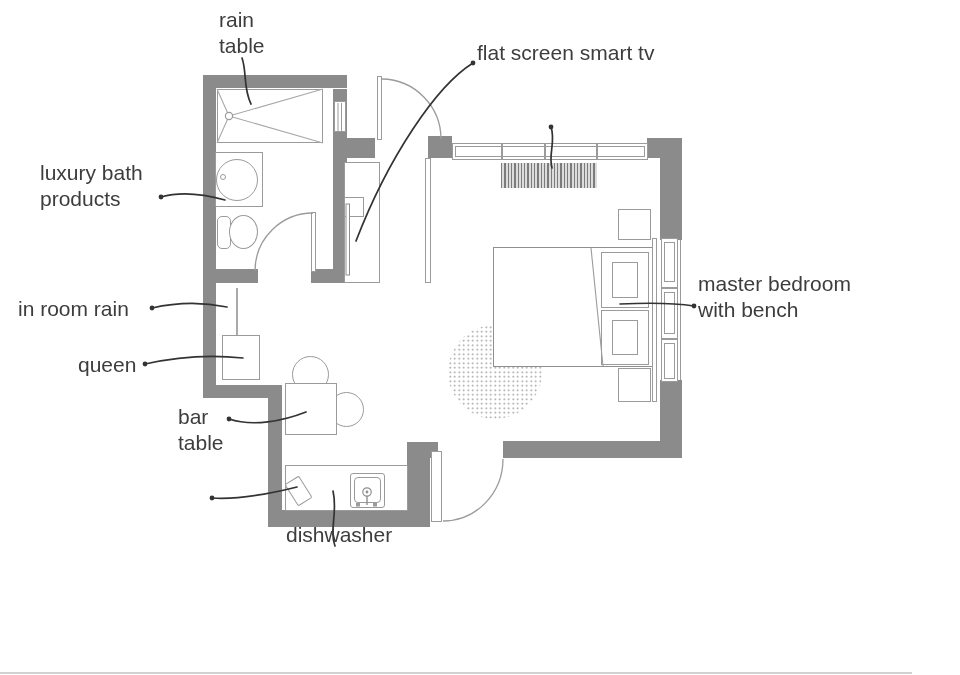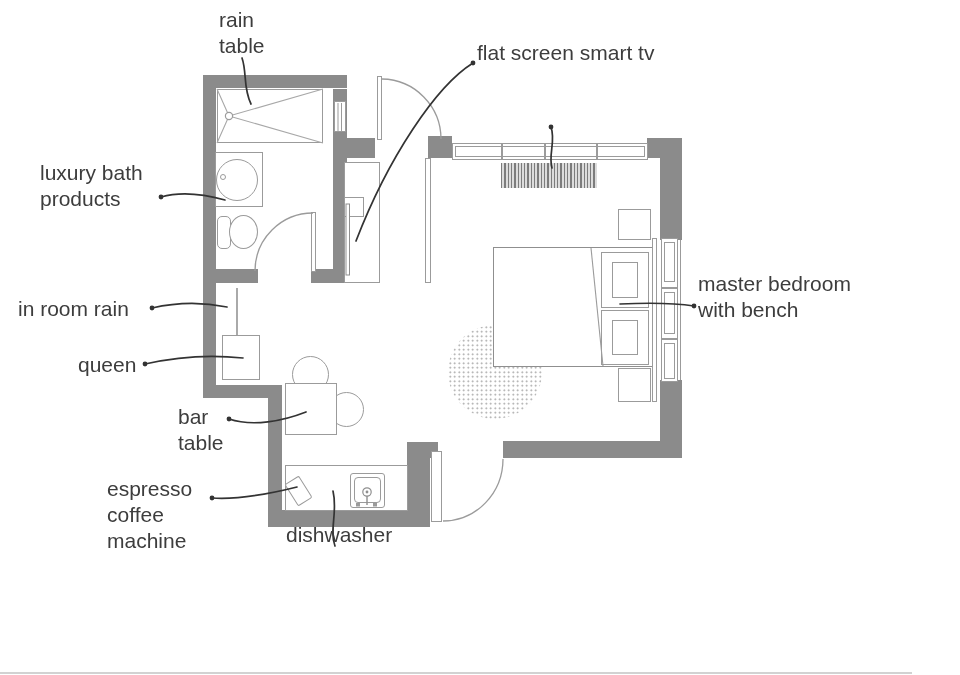--- a/index.html
+++ b/index.html
@@ -160,25 +160,20 @@
 
   <div class="label" style="left:78px;top:352px">
     <div>queen</div>
   </div>
 
   <div class="label" style="left:178px;top:404px">
     <div>bar</div>
     <div>table</div>
   </div>
 
-  <div class="label" style="left:107px;top:476px">
-    <div>espresso</div>
-    <div>coffee</div>
-    <div>machine</div>
-  </div>
 
   <div class="label" style="left:286px;top:522px">
     <div>dishwasher</div>
   </div>
 
   <div class="label" style="left:698px;top:271px">
     <div>master bedroom</div>
     <div>with bench</div>
   </div>
 

